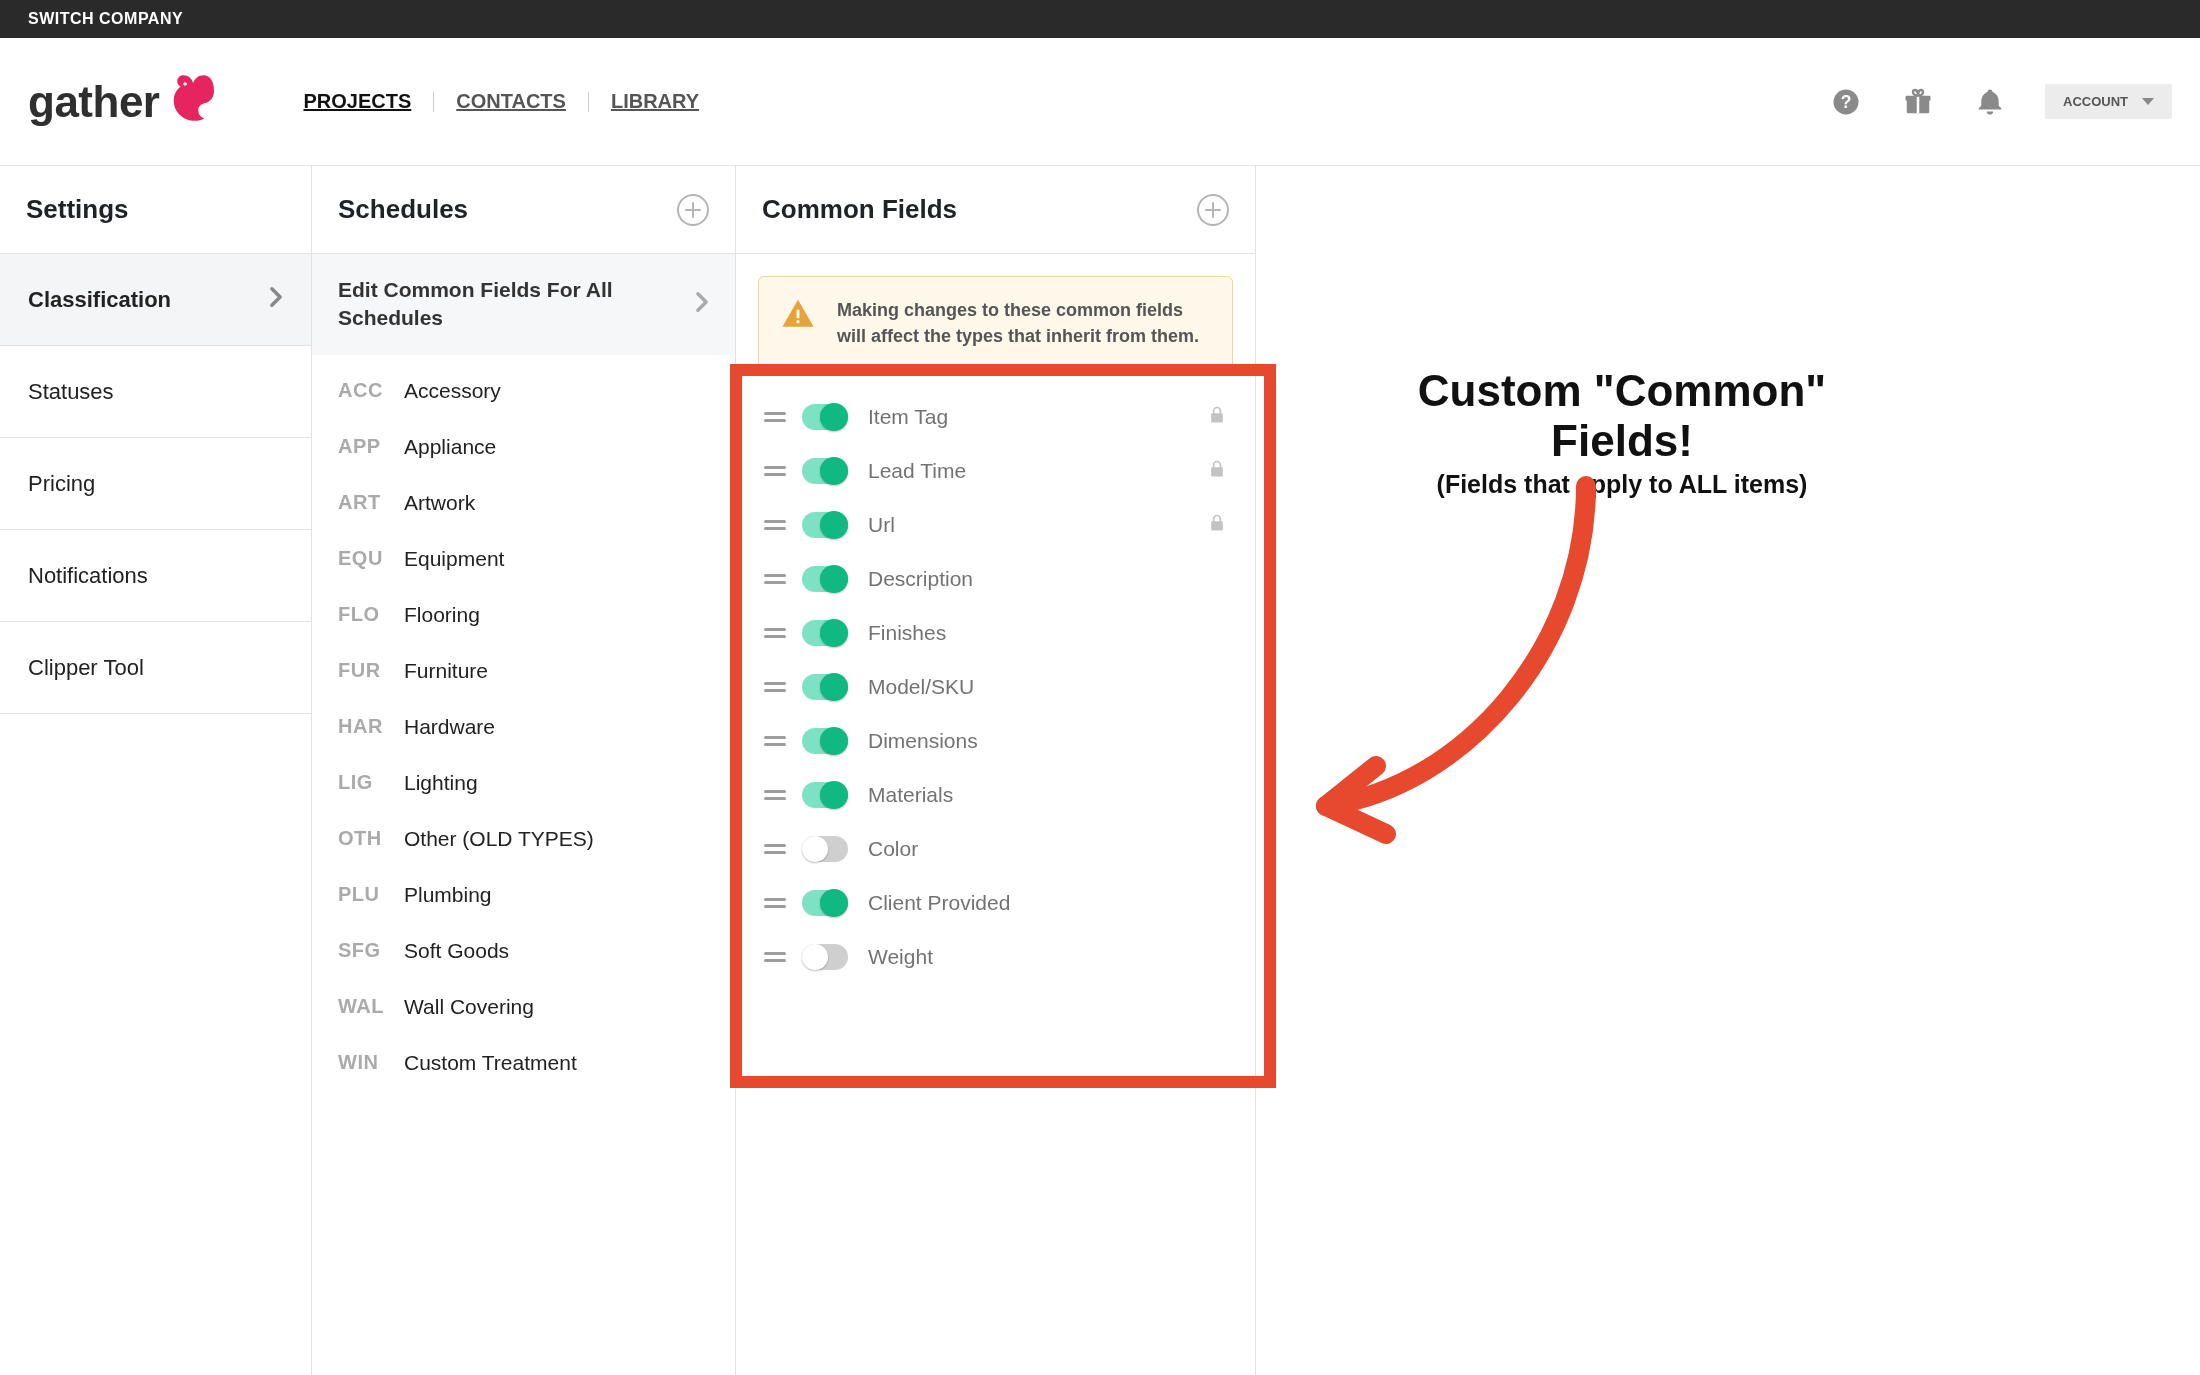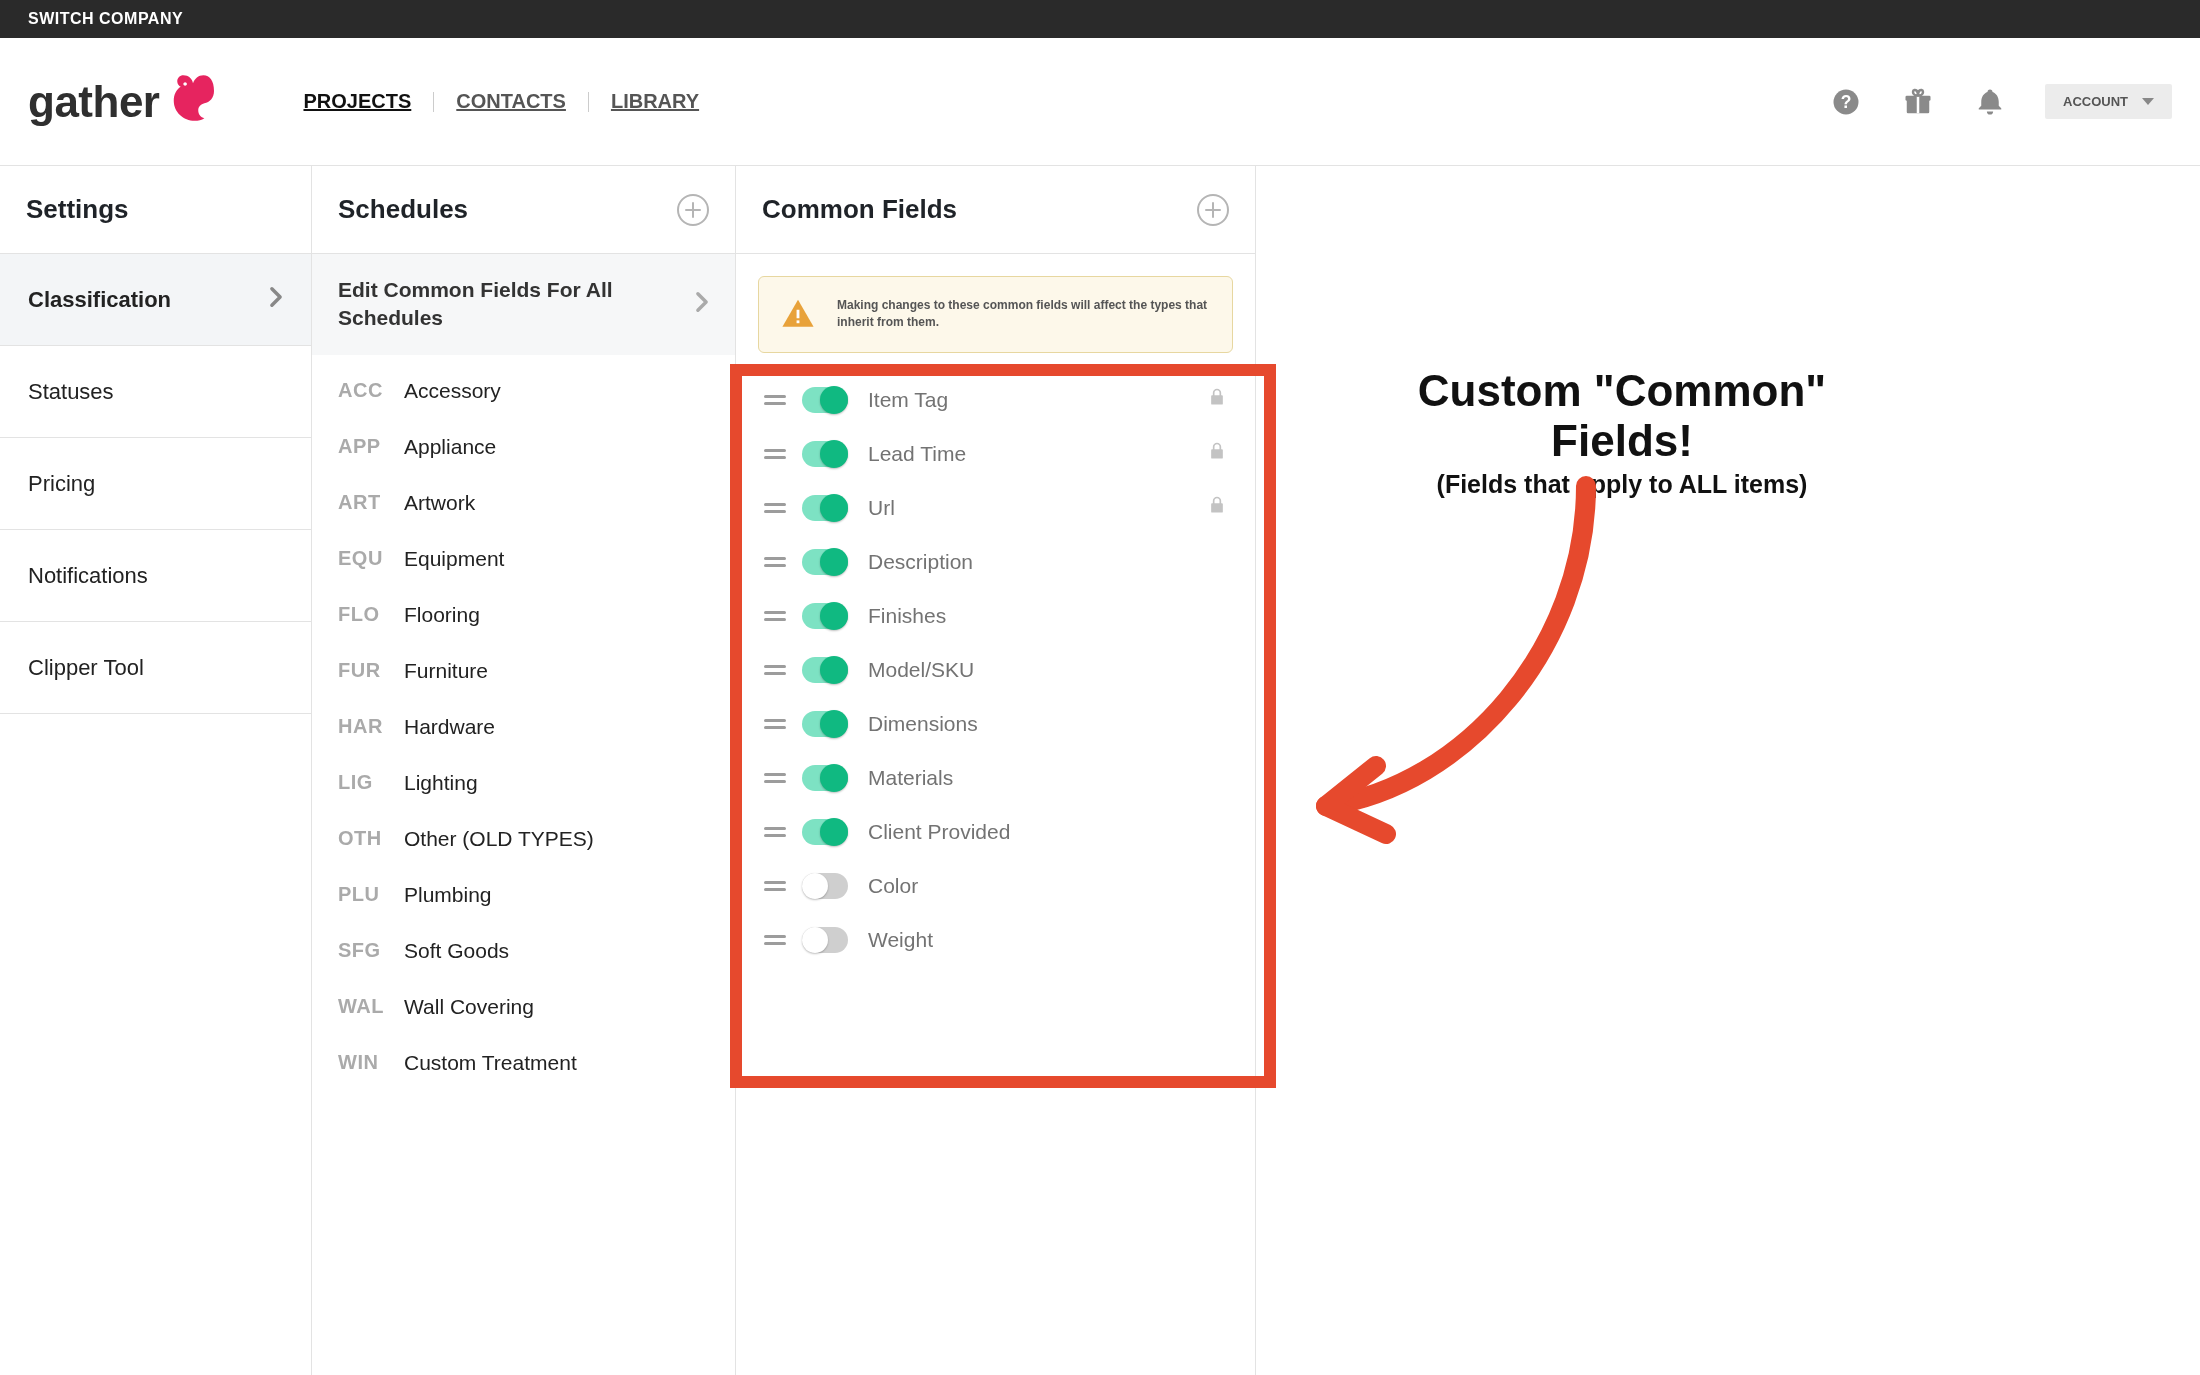--- a/index.html
+++ b/index.html
@@ -37,21 +37,21 @@
   
   .sched-edit { background:#f6f7f8; padding:22px 26px; display:flex; align-items:center; justify-content:space-between; cursor:pointer;}
   .sched-edit .lbl { font-size:21px; font-weight:700; color:#333; line-height:1.35; max-width:320px;}
   .sched-list { padding:8px 0;}
   .sched-row { display:flex; align-items:center; gap:12px; padding:16px 26px; font-size:21px; cursor:pointer;}
   .sched-code { width:54px; color:#aaa; font-weight:600; letter-spacing:.5px; font-size:20px;}
   .sched-name { color:#222; font-weight:500;}
   
   .warn-box { margin:22px 22px 18px 22px; border:1px solid #e7d7a0; background:#fdf8ea; border-radius:6px; padding:20px 22px; display:flex; gap:22px; align-items:flex-start;}
   .warn-tri { width:34px; height:34px; flex-shrink:0; }
-  .warn-text { font-size:12px; color:#555; line-height:1.45; font-weight:600;}
+  .warn-text { font-size:18px; color:#555; line-height:1.45; font-weight:600;}
   .fields-wrap { padding: 6px 22px 22px 22px; display:flex; flex-direction:column; gap:8px;}
   .field-row { display:flex; align-items:center; gap:16px; padding:10px 6px; font-size:21px;}
   .drag-handle { width:22px; display:flex; flex-direction:column; gap:4px; cursor:grab;}
   .drag-handle .bar { height:3px; background:#9c9c9c; border-radius:2px;}
   .toggle { width:46px; height:26px; border-radius:13px; background:#cfcfcf; position:relative; cursor:pointer;}
   .toggle .knob { position:absolute; top:0; left:0; width:26px; height:26px; border-radius:50%; background:#fff; box-shadow:0 1px 2px rgba(0,0,0,.25);}
   .toggle.on { background:#7de2c3;}
   .toggle.on .knob { left:auto; right:0; width:28px; height:28px; top:-1px; background:#10b981;}
   .field-label { flex:1; color:#737373; font-weight:500; padding-left:4px;}
   .lock { color:#bdbdbd; }
@@ -319,34 +319,34 @@
           <span class="toggle on">
             <span class="knob"></span>
           </span>
           <span class="field-label">Materials</span>
         </div>
         <div class="field-row">
           <span class="drag-handle">
             <span class="bar"></span>
             <span class="bar"></span>
           </span>
+          <span class="toggle ">
+            <span class="knob"></span>
+          </span>
+          <span class="field-label">Color</span>
+        </div>
+        <div class="field-row">
+          <span class="drag-handle">
+            <span class="bar"></span>
+            <span class="bar"></span>
+          </span>
           <span class="toggle on">
             <span class="knob"></span>
           </span>
           <span class="field-label">Client Provided</span>
-        </div>
-        <div class="field-row">
-          <span class="drag-handle">
-            <span class="bar"></span>
-            <span class="bar"></span>
-          </span>
-          <span class="toggle ">
-            <span class="knob"></span>
-          </span>
-          <span class="field-label">Color</span>
         </div>
         <div class="field-row">
           <span class="drag-handle">
             <span class="bar"></span>
             <span class="bar"></span>
           </span>
           <span class="toggle ">
             <span class="knob"></span>
           </span>
           <span class="field-label">Weight</span>

